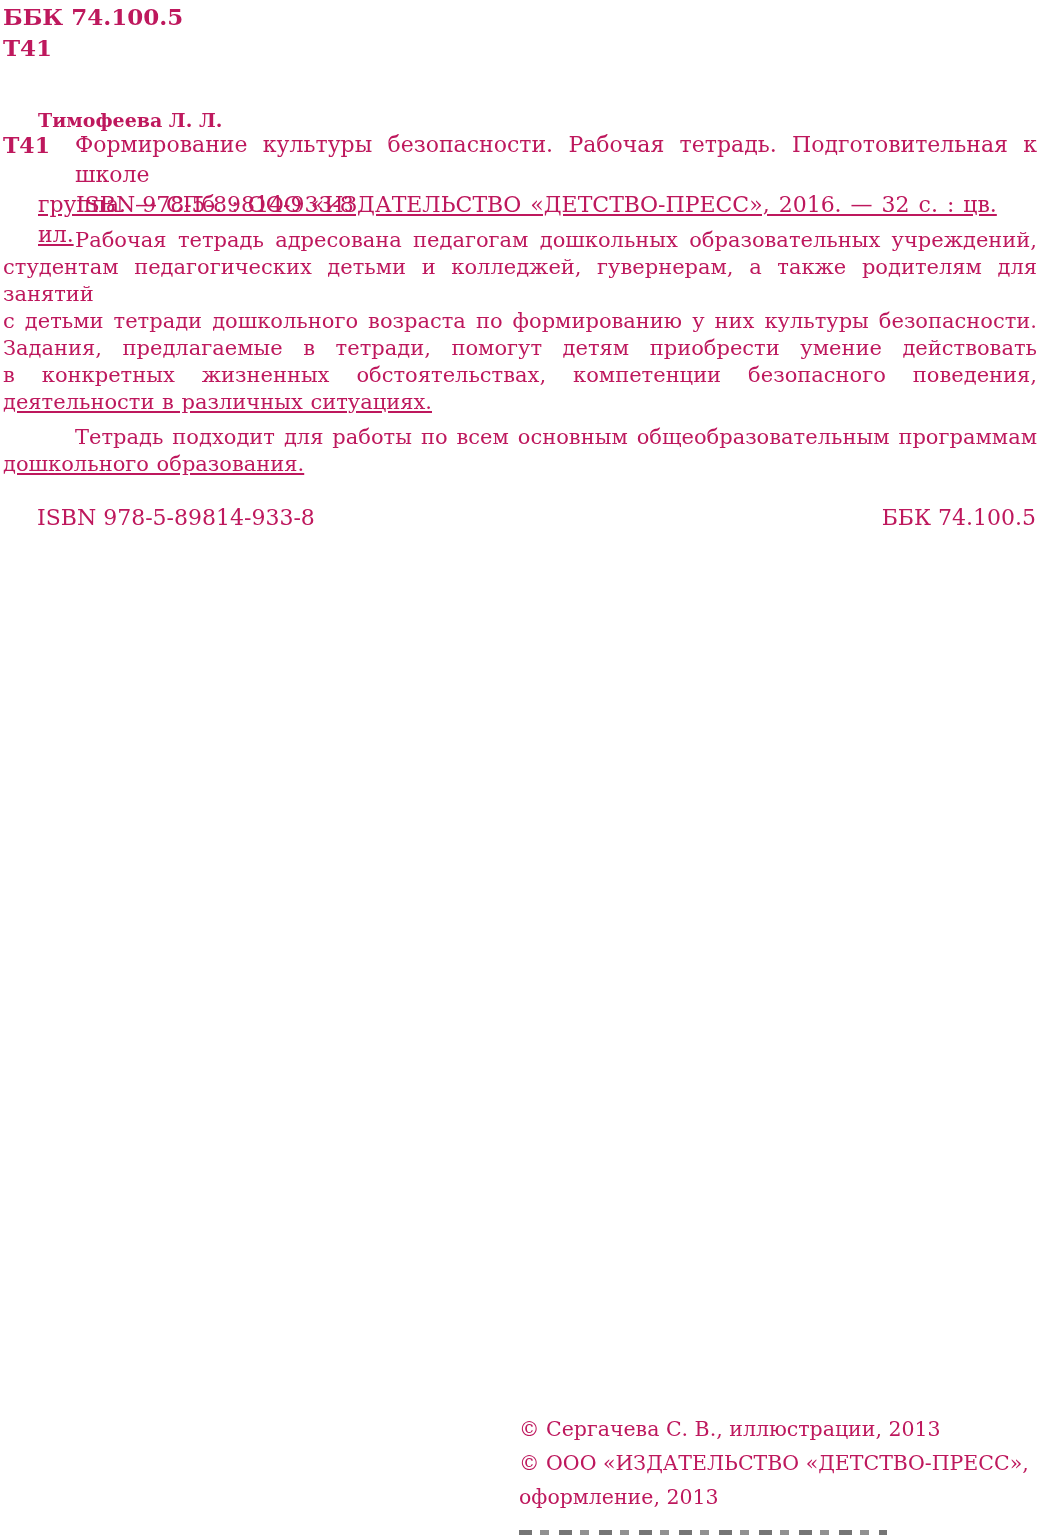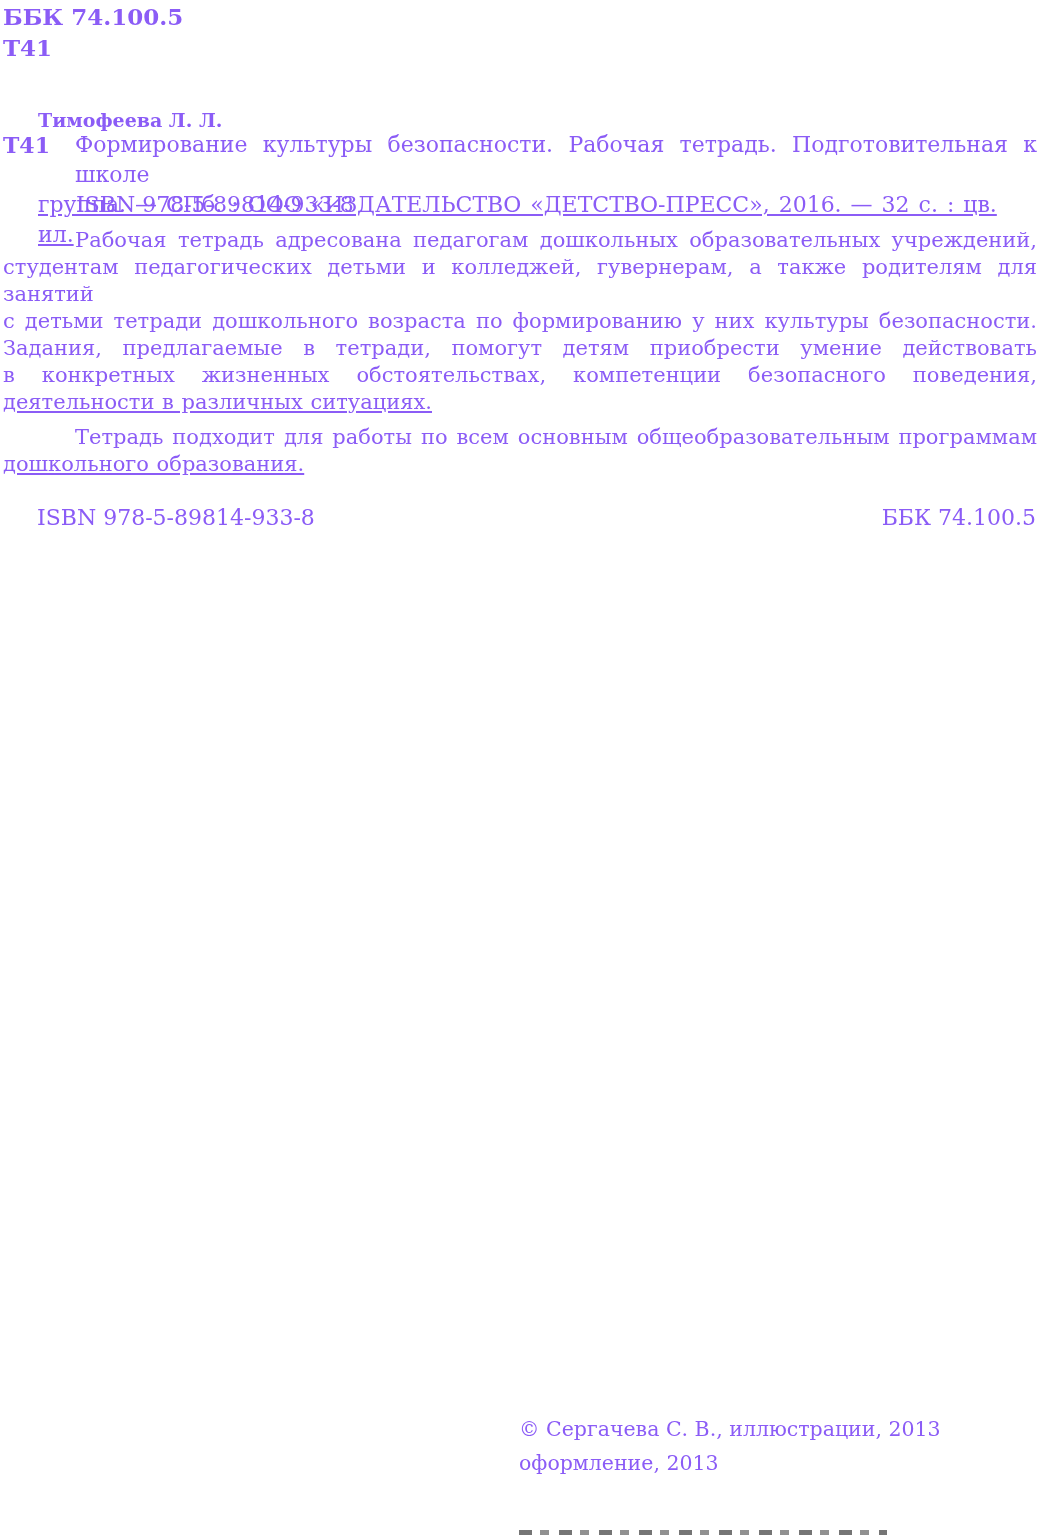--- a/index.html
+++ b/index.html
@@ -1,21 +1,21 @@
 <!DOCTYPE html>
 <html><head>
 <meta charset="utf-8">
 <style>
   * { margin:0; padding:0; box-sizing:border-box; }
   html,body { background:#ffffff; }
   .page {
     position:relative;
     width:1042px; height:1535px;
     background:#ffffff;
-    color:#8b5cf6;
+    color:#be185d;
     font-family:"DejaVu Serif", "Liberation Serif", serif;
     overflow:hidden;
   }
   .abs { position:absolute; }
 
   
   .top-codes { left:3px; top:1px; font-size:23px; font-weight:bold; line-height:31px; }
 
   
   .author-heading { left:38px; top:109px; font-size:19px; font-weight:bold; }
@@ -84,18 +84,19 @@
     <div class="lline">дошкольного образования.</div>
   </div>
 
   <div class="abs isbn-row">
     <span>ISBN 978-5-89814-933-8</span>
     <span>ББК 74.100.5</span>
   </div>
 
   <div class="abs copyright-block">
     <div>© Сергачева С. В., иллюстрации, 2013</div>
+    <div>© ООО «ИЗДАТЕЛЬСТВО «ДЕТСТВО-ПРЕСС»,</div>
     <div>оформление, 2013</div>
   </div>
 
   <div class="abs edge-artifact"></div>
 
 </div>
 
 </body></html>

